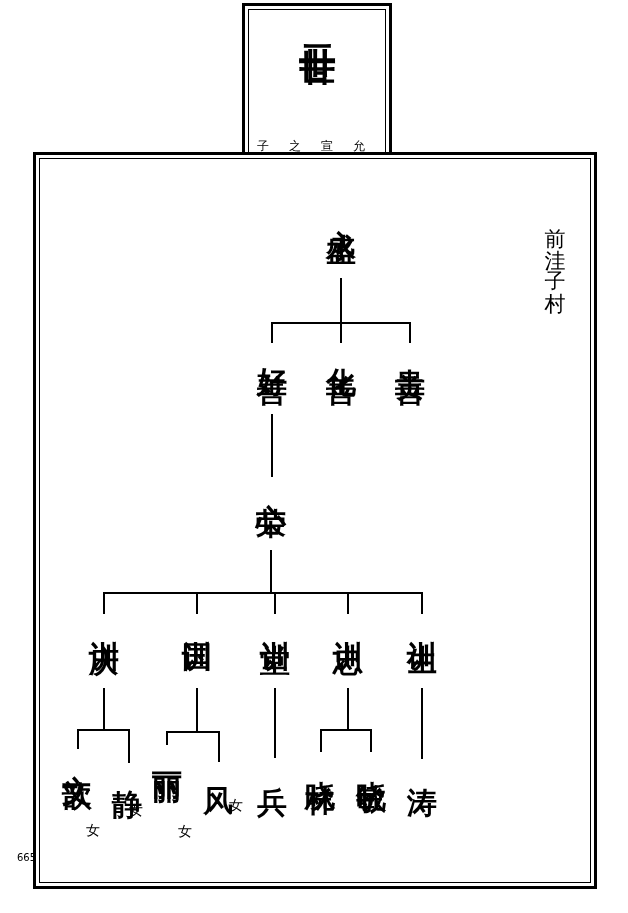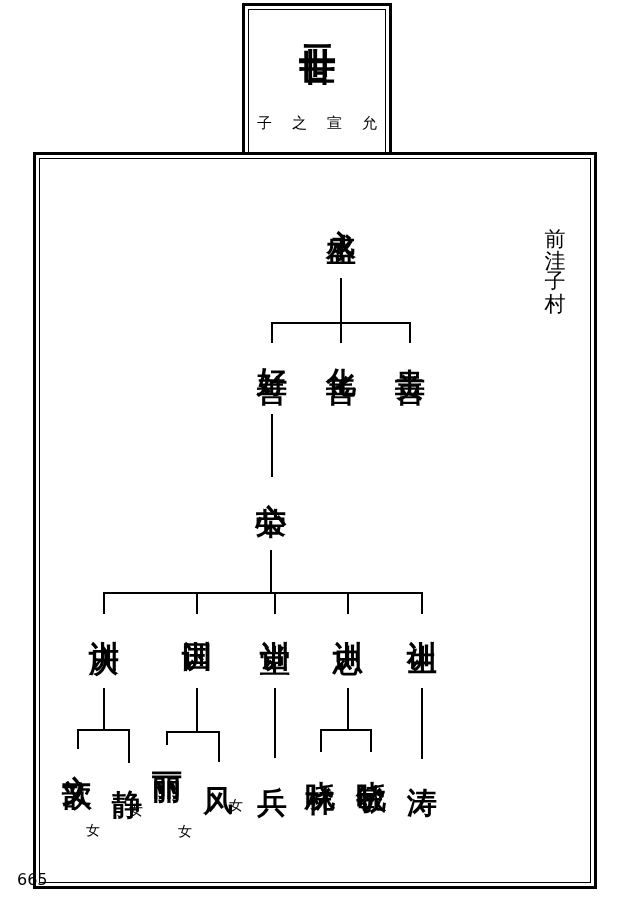--- a/index.html
+++ b/index.html
@@ -13,25 +13,25 @@
             border:1px solid #000;}
   #header-box{position:absolute;left:242px;top:3px;width:144px;height:149px;
             border:3px solid #000;border-bottom:none;background:#fff;}
   #header-box .inner{position:absolute;left:3px;top:3px;right:3px;bottom:0;
             border:1px solid #000;border-bottom:none;}
 
   
   .vtext{writing-mode:vertical-rl;text-orientation:upright;white-space:nowrap;}
   #gen-title{position:absolute;left:299px;top:18px;font-size:37px;line-height:1;
              font-weight:bold;letter-spacing:0;}
-  #lineage-note{position:absolute;left:257px;top:114px;font-size:15px;
+  #lineage-note{position:absolute;left:257px;top:138px;font-size:12px;
              letter-spacing:20px;white-space:nowrap;}
   #village{position:absolute;left:544px;top:211px;font-size:21px;
              letter-spacing:21.5px;line-height:1;}
-  #page-number{position:absolute;left:17px;top:870px;font-size:16px;
+  #page-number{position:absolute;left:17px;top:852px;font-size:10px;
              font-family:"DejaVu Sans",sans-serif;}
 
   
   .node{position:absolute;transform:translateX(-50%);
         writing-mode:vertical-rl;text-orientation:upright;
         font-weight:bold;font-size:30px;line-height:1;letter-spacing:4px;
         white-space:nowrap;}
   .fmark{position:absolute;font-size:14px;line-height:1;font-weight:normal;}
   .vline,.hline{position:absolute;background:#000;}
   .vline{width:2px;}

